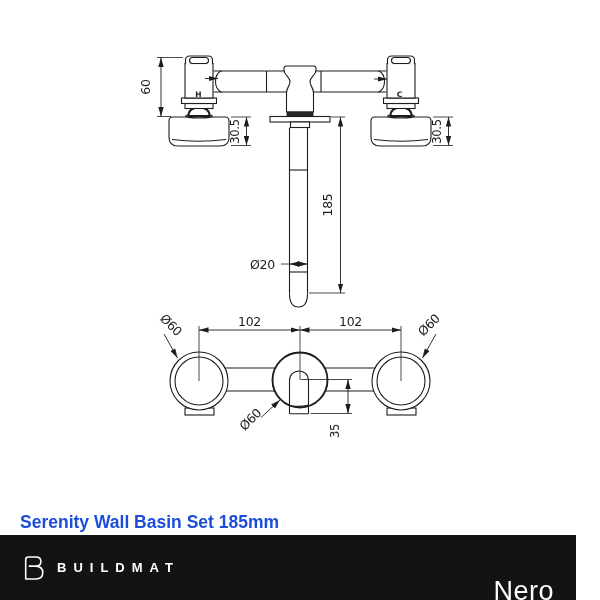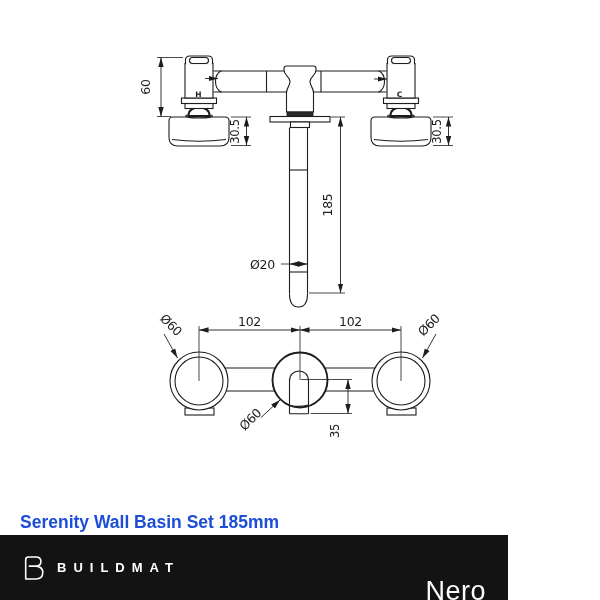--- a/index.html
+++ b/index.html
@@ -9,21 +9,21 @@
   .ln{stroke:#1d1d1d;stroke-width:1.1;fill:none;}
   .lnw{stroke:#1d1d1d;stroke-width:1.1;fill:#fff;}
   .lnb{stroke:#1d1d1d;stroke-width:1.9;fill:#fff;}
   .ln2{stroke:#1d1d1d;stroke-width:2;fill:#fff;}
   .dim{stroke:#1d1d1d;stroke-width:0.9;fill:none;}
   .ext{stroke:#1d1d1d;stroke-width:0.8;fill:none;}
   .dtx{font-family:"DejaVu Sans",sans-serif;font-size:12.5px;fill:#1d1d1d;letter-spacing:-0.3px;}
   .dtx-s{font-family:"DejaVu Sans",sans-serif;font-size:11.5px;fill:#1d1d1d;letter-spacing:-0.3px;}
   .hc{font-family:"DejaVu Sans",sans-serif;font-size:7.5px;font-weight:bold;fill:#1d1d1d;}
   .title{position:absolute;left:20px;top:492px;font-size:17.5px;font-weight:700;color:#1d4ed8;margin-top:20px;}
-  .footer{position:absolute;left:0;top:535px;width:508px;height:65px;background:#131313;
+  .footer{position:absolute;left:0;top:535px;width:576px;height:65px;background:#131313;
           display:flex;align-items:center;justify-content:space-between;
           padding:0 22px;box-sizing:border-box;}
   .brand{display:flex;align-items:center;gap:11px;}
   .brand-text{color:#fff;font-size:13px;font-weight:700;letter-spacing:7px;}
   .nero{color:#fcfcfc;font-size:27px;font-weight:400;letter-spacing:0.5px;margin-top:48px;}
 </style>
 </head>
 <body>
 
 <div class="page">

